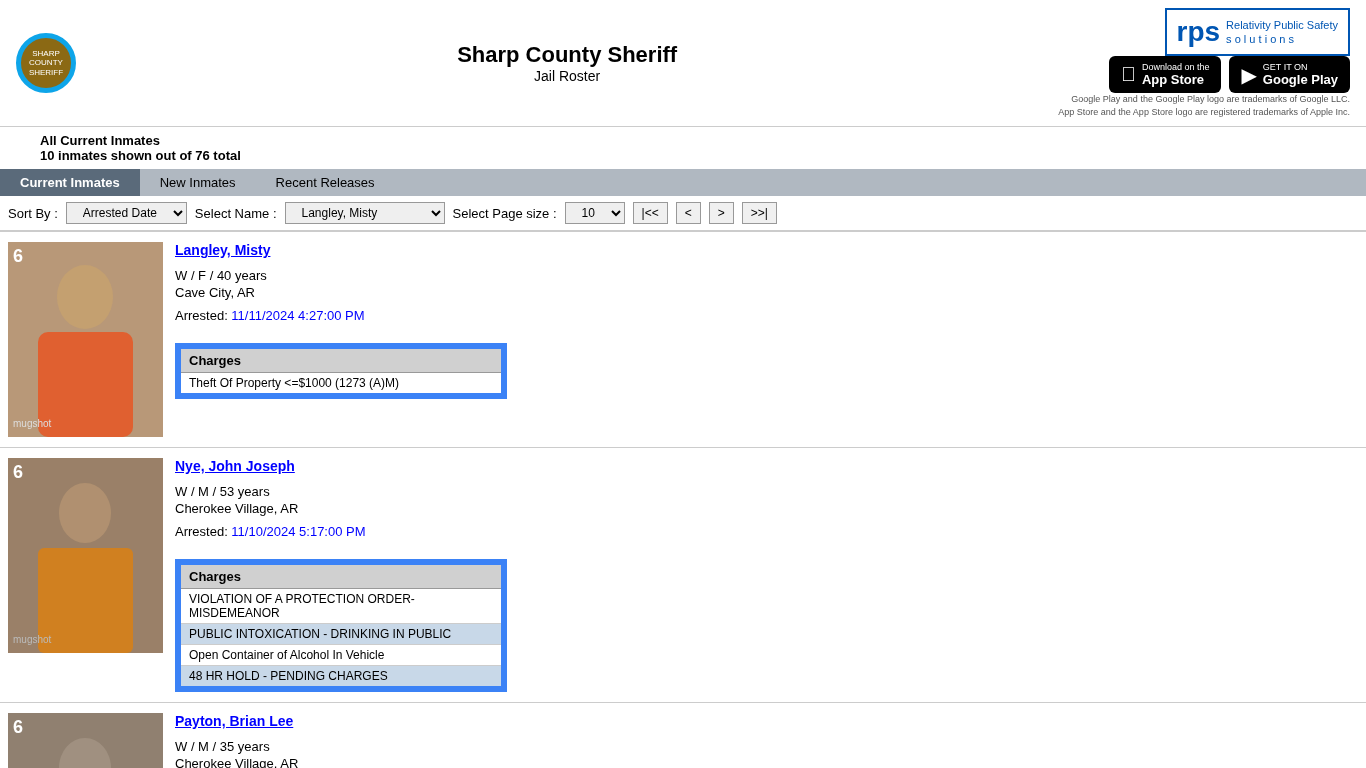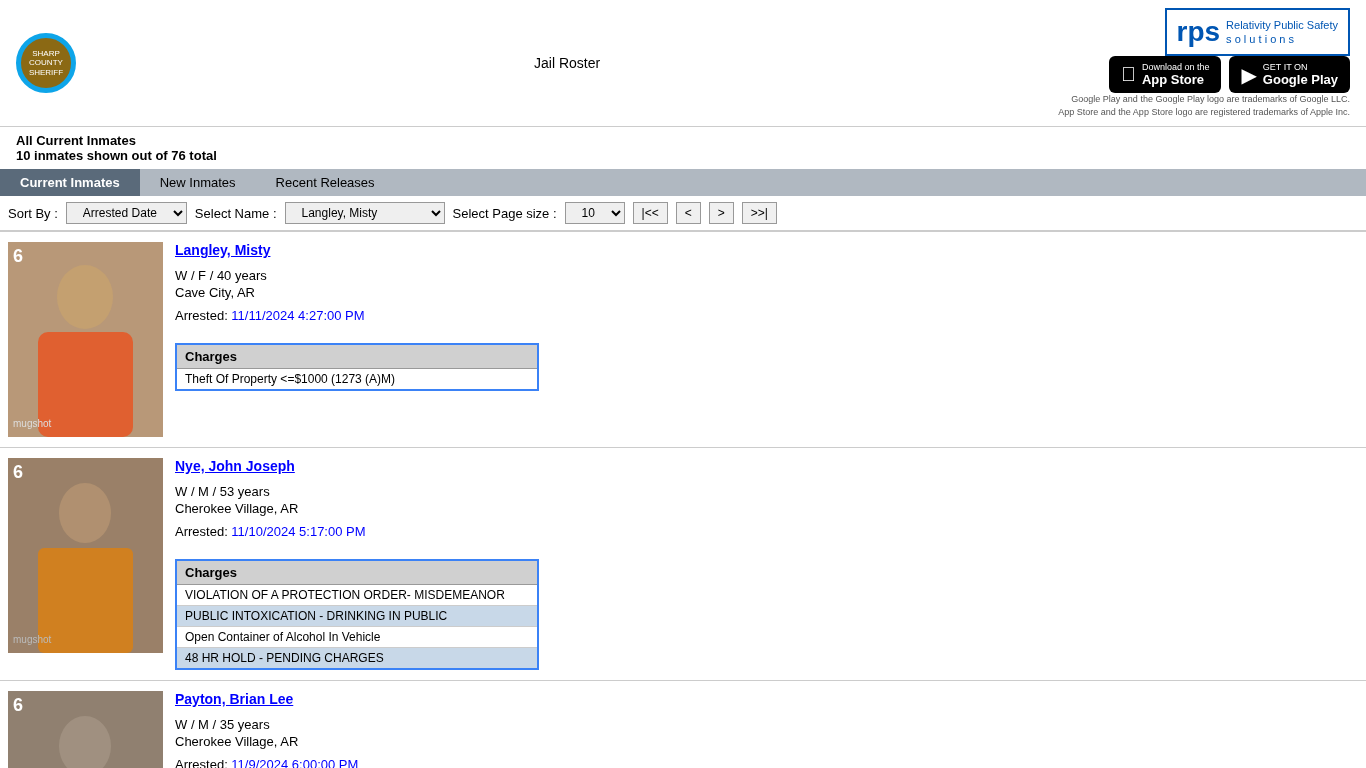--- a/index.html
+++ b/index.html
@@ -16,21 +16,21 @@
     .rps-text-big { font-size: 28px; font-weight: bold; color: #0056b3; }
     .rps-text-small { font-size: 11px; color: #0056b3; line-height: 1.3; }
     .app-buttons { display: flex; gap: 8px; }
     .app-btn { background: #000; color: #fff; border-radius: 6px; padding: 6px 12px; display: flex; align-items: center; gap: 6px; font-size: 11px; text-decoration: none; cursor: pointer; }
     .app-btn .apple-icon { font-size: 20px; }
     .app-btn .btn-text-small { font-size: 9px; display: block; }
     .app-btn .btn-text-big { font-size: 13px; display: block; font-weight: bold; }
     .trademark-text { font-size: 9px; color: #555; text-align: right; line-height: 1.4; }
 
     
-    .sub-header { padding: 6px 16px; }
+    .sub-header { padding: 6px 16px; margin-left: 24px; }
     .sub-header p { font-weight: bold; font-size: 13px; }
 
     
     .tabs { display: flex; background: #b0b8c1; }
     .tab { padding: 6px 20px; font-size: 13px; cursor: pointer; color: #000; }
     .tab.active { background: #5a6a7a; color: #fff; font-weight: bold; }
 
     
     .controls { display: flex; align-items: center; gap: 8px; padding: 6px 8px; border-bottom: 1px solid #ccc; }
     .controls label { font-size: 13px; }
@@ -39,40 +39,41 @@
 
     
     .inmate-list { padding: 0; }
     .inmate-row { display: flex; border-bottom: 1px solid #ccc; padding: 10px 8px; align-items: flex-start; gap: 12px; }
     .inmate-photo { width: 155px; min-width: 155px; height: 195px; background: #888; overflow: hidden; display: flex; align-items: center; justify-content: center; }
     .inmate-info { flex: 1; }
     .inmate-name { color: #00f; font-size: 14px; font-weight: bold; margin-bottom: 10px; cursor: pointer; text-decoration: underline; }
     .inmate-detail { margin: 2px 0; font-size: 13px; }
     .arrested-line { margin: 8px 0; font-size: 13px; }
     .arrested-time { color: #00f; }
-    .charges-table { border-collapse: collapse; width: 364px; margin-top: 20px; border: 2px solid #3b82f6; }
+    .charges-table { border-collapse: collapse; width: 332px; margin-top: 20px; border: 6px solid #3b82f6; }
     .charges-header { background: #d0d0d0; font-weight: bold; padding: 4px 8px; font-size: 13px; text-align: left; border: 1px solid #999; }
     .charge-row td { padding: 3px 8px; font-size: 12px; border: 1px solid #ccc; }
     .charge-row.highlight { background: #c8d8e8; }
 
     
     .photo-1 { background: linear-gradient(160deg, #c8a882 30%, #8a6040 100%); position: relative; overflow: hidden; }
     .photo-2 { background: linear-gradient(160deg, #b09070 30%, #706040 100%); }
     .photo-3 { background: linear-gradient(160deg, #a09080 30%, #706050 100%); }
   </style>
 </head>
 <body>
 
 <div class="header">
 
   <div class="sheriff-logo">
     <span style="font-size:8px; text-align:center; line-height:1.2;">SHARP<br>COUNTY<br>SHERIFF</span>
   </div>
 
   <div class="header-center">
+    <h1>Sharp County Sheriff</h1>
     <h2>Jail Roster</h2>
   </div>
 
   <div class="header-right">
     <div class="rps-logo">
       <span class="rps-text-big">rps</span>
       <div class="rps-text-small">
         <div>Relativity Public Safety</div>
         <div>s o l u t i o n s</div>
       </div>

